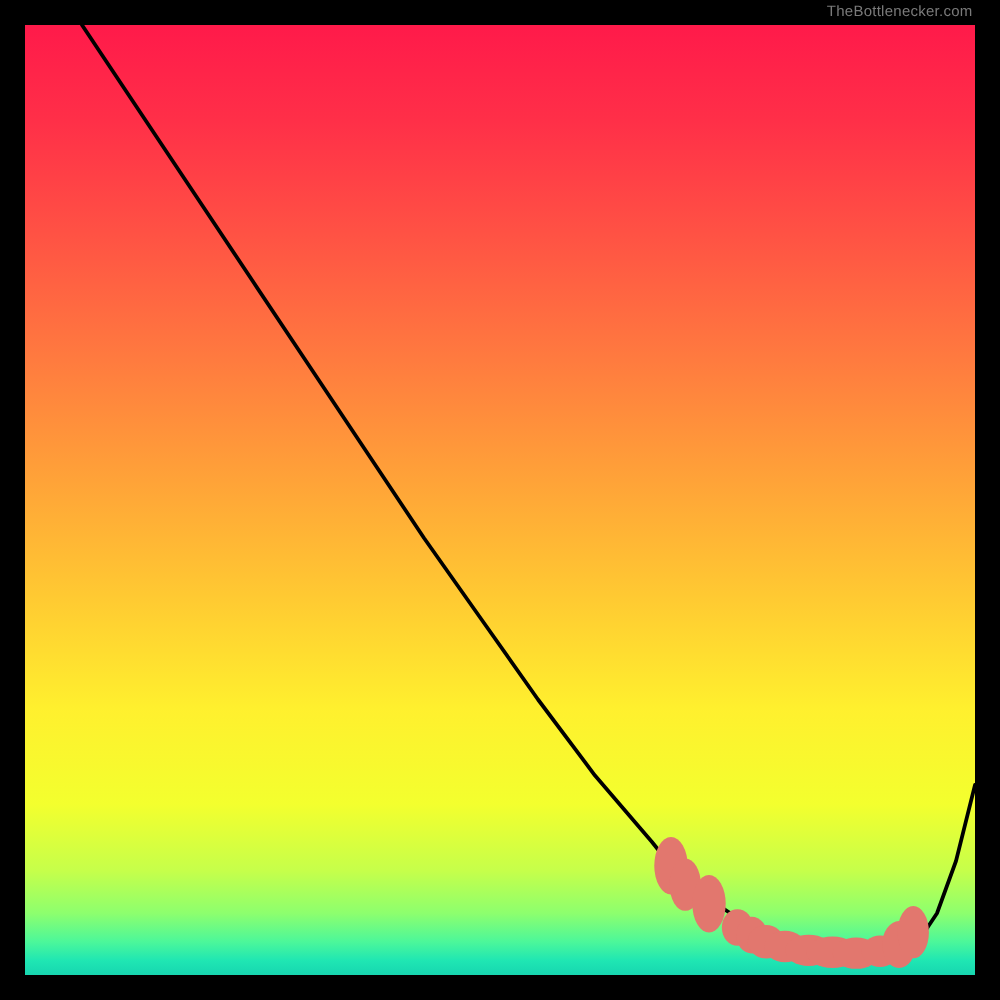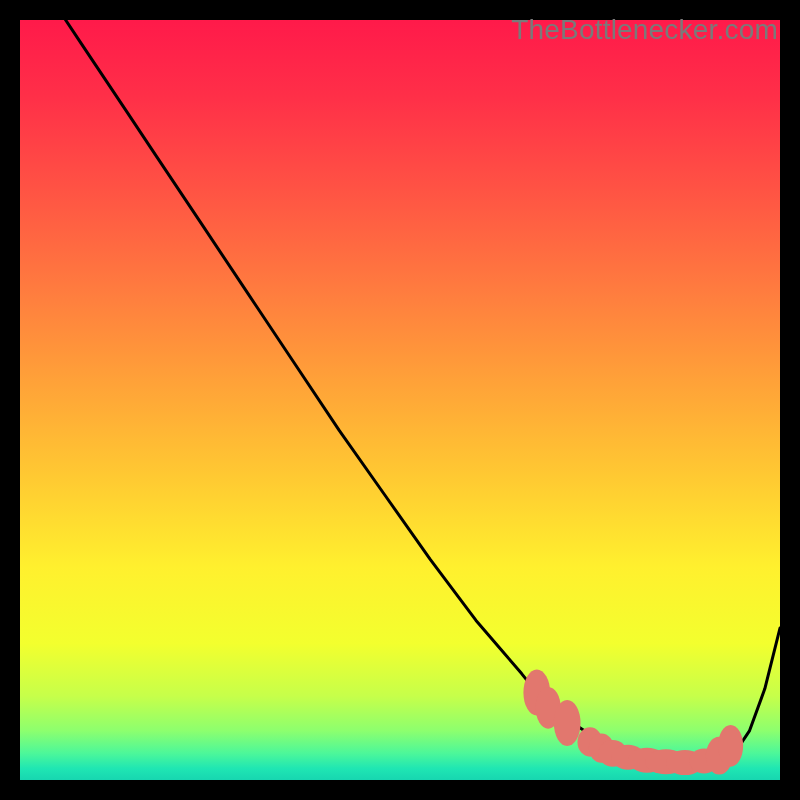--- a/index.html
+++ b/index.html
@@ -21,24 +21,24 @@
   }
   .plot-area {
     position: absolute;
     left: 0;
     top: 0;
     width: 760px;
     height: 760px;
   }
   .watermark {
     position: absolute;
-    top: 14px;
+    top: 2px;
     right: 22px;
     color: #7a7a7a;
-    font-size: 28px;
+    font-size: 12px;
     font-weight: 500;
     letter-spacing: 0.2px;
     user-select: none;
   }
 </style>
 </head>
 <body>
 
 <div class="frame">
   <svg class="plot-area" viewBox="0 0 760 760" preserveAspectRatio="none">

